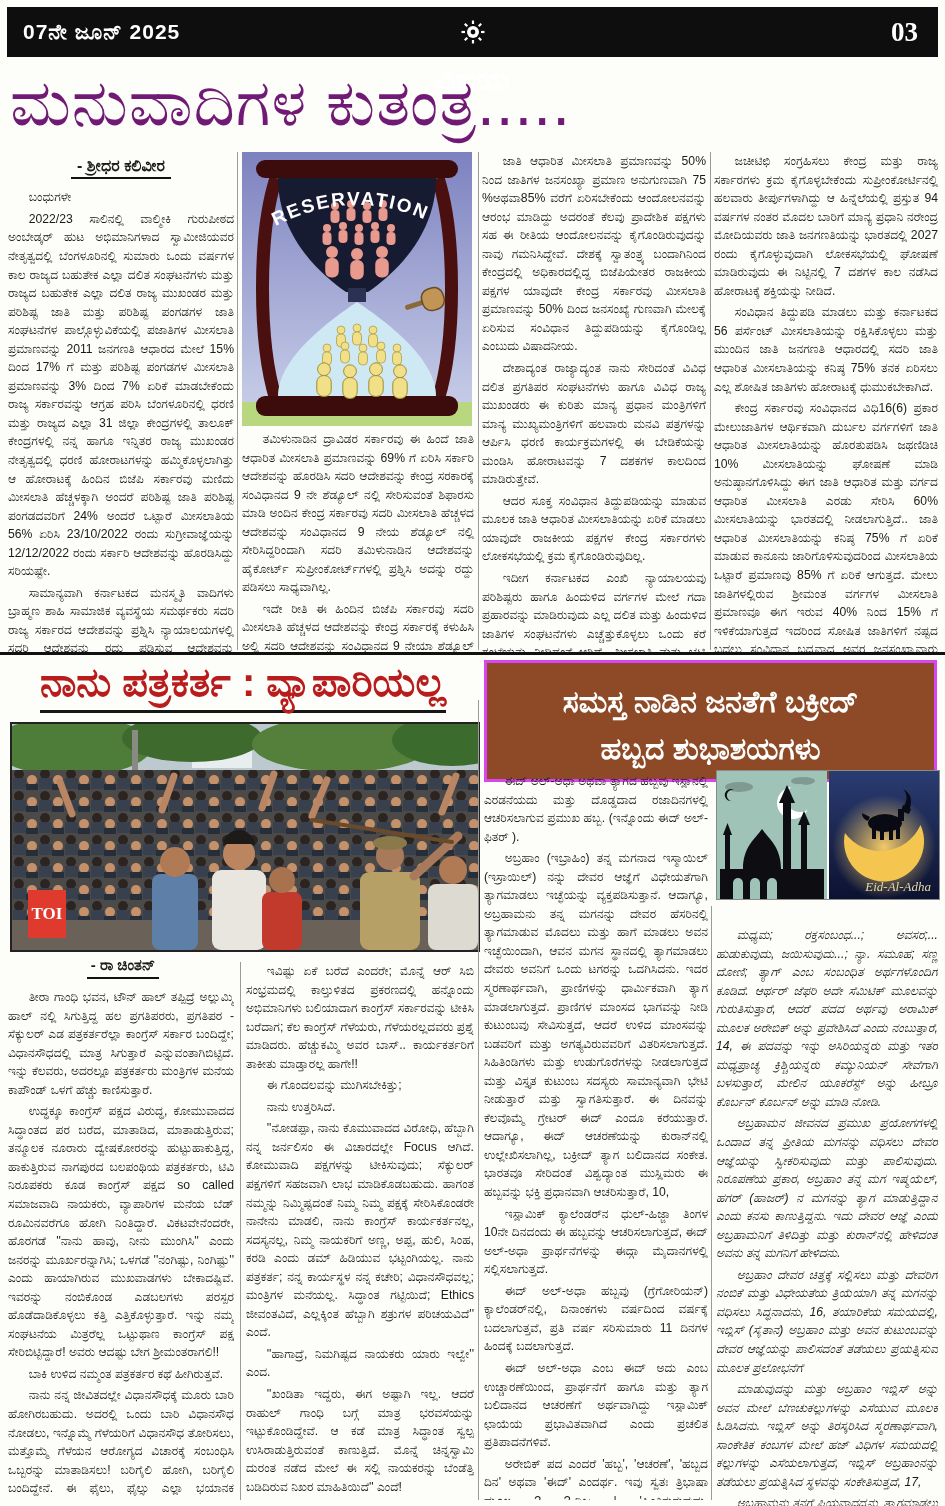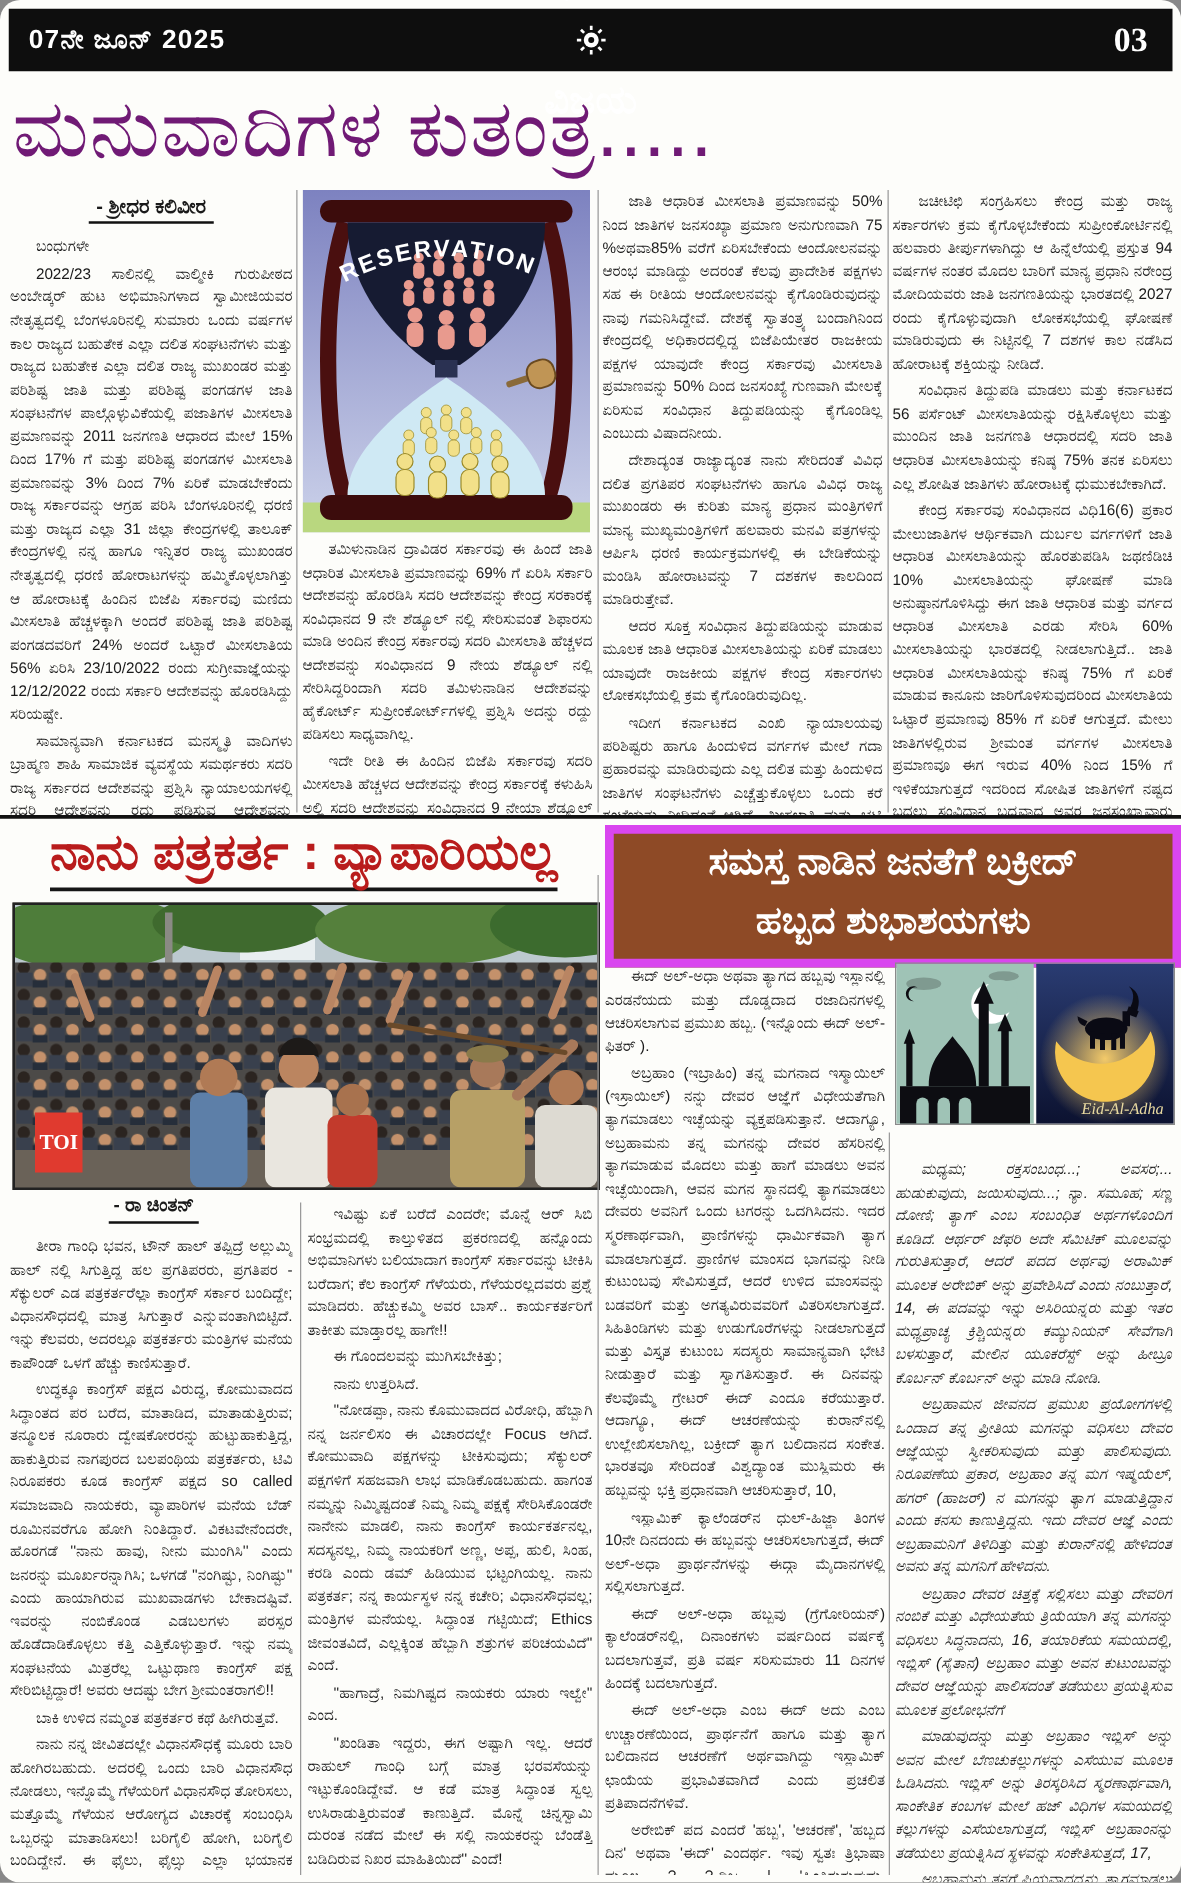--- a/index.html
+++ b/index.html
@@ -1,17 +1,17 @@
 <!DOCTYPE html>
 <html><head>
 <meta charset="utf-8">
 <style>
   html,body{margin:0;padding:0;background:#888;}
   .page{position:relative;width:945px;height:1506px;background:#fdfdfa;overflow:hidden;
-        font-family:"Liberation Sans",sans-serif;color:#1a1a1a;border-radius:16px;}
+        font-family:"Liberation Sans",sans-serif;color:#1a1a1a;}
   
   .topbar{position:absolute;left:7px;top:7px;width:931px;height:50px;background:#0e0e0e;
           color:#fff;display:flex;align-items:center;}
   .topbar .date{font-size:21px;font-weight:bold;margin-left:16px;letter-spacing:1px;}
   .masthead{position:absolute;left:50%;top:50%;transform:translate(-50%,-50%);
             display:flex;align-items:center;gap:18px;font-size:31px;font-weight:800;white-space:nowrap;flex-direction:column;}
   .pagenum{margin-left:auto;margin-right:20px;font-size:27px;font-weight:bold;
            font-family:"Liberation Serif",serif;}
   
   .headline{position:absolute;left:10px;top:60px;width:927px;height:88px;line-height:86px;
@@ -29,22 +29,22 @@
   .a2head span{border-bottom:3px solid #161616;padding-bottom:6px;}
   .photo{position:absolute;left:10px;top:722px;width:466px;height:226px;border:2px solid #222;
          background:#6a6258;overflow:hidden;}
   .toi{position:absolute;left:16px;bottom:12px;width:38px;height:48px;background:#e03a2f;
        color:#fff;font-family:"Liberation Serif",serif;font-weight:bold;font-size:17px;
        display:flex;align-items:center;justify-content:center;}
   .byline2{position:absolute;left:8px;top:956px;width:230px;text-align:center;font-weight:bold;font-size:15px;}
   .byline2 span{border-bottom:2.5px solid #111;padding:0 4px 4px 4px;}
   
   .greet{position:absolute;left:484px;top:660px;width:447px;height:100px;background:#8e4a26;
-         border:7px solid #d946ef;color:#fff;text-align:center;font-weight:800;font-size:30px;
-         line-height:1.55;padding-top:0;}
+         border:3px solid #d946ef;color:#fff;text-align:center;font-weight:800;font-size:30px;
+         line-height:1.55;padding-top:16px;}
   .eidimg{position:absolute;left:716px;top:770px;width:222px;height:128px;border:1px solid #8a8a8a;}
   figure{margin:0;}
   .resv{width:230px;height:274px;display:block;margin-bottom:4px;}
 </style>
 </head>
 <body>
 
 <div class="page">
 
   <div class="topbar">

